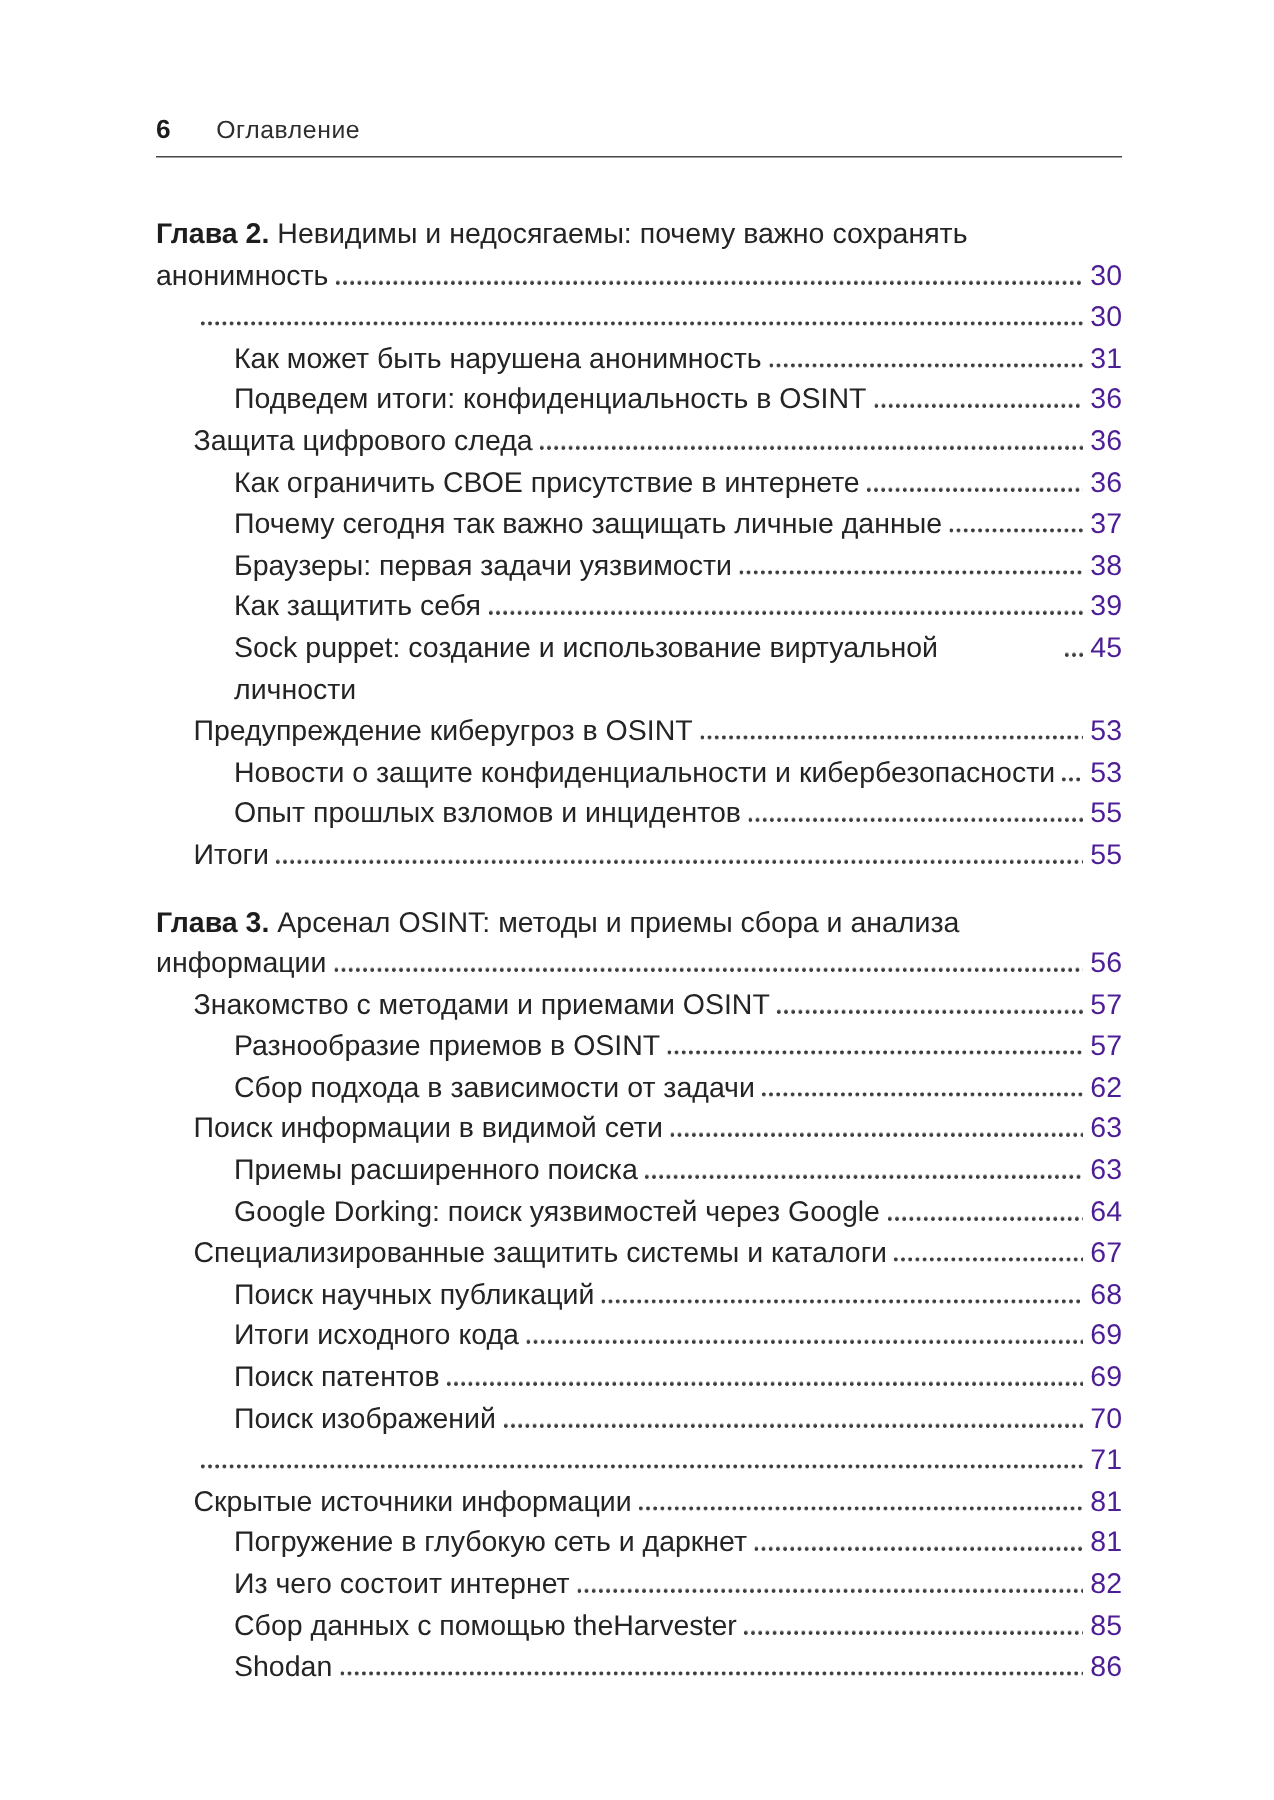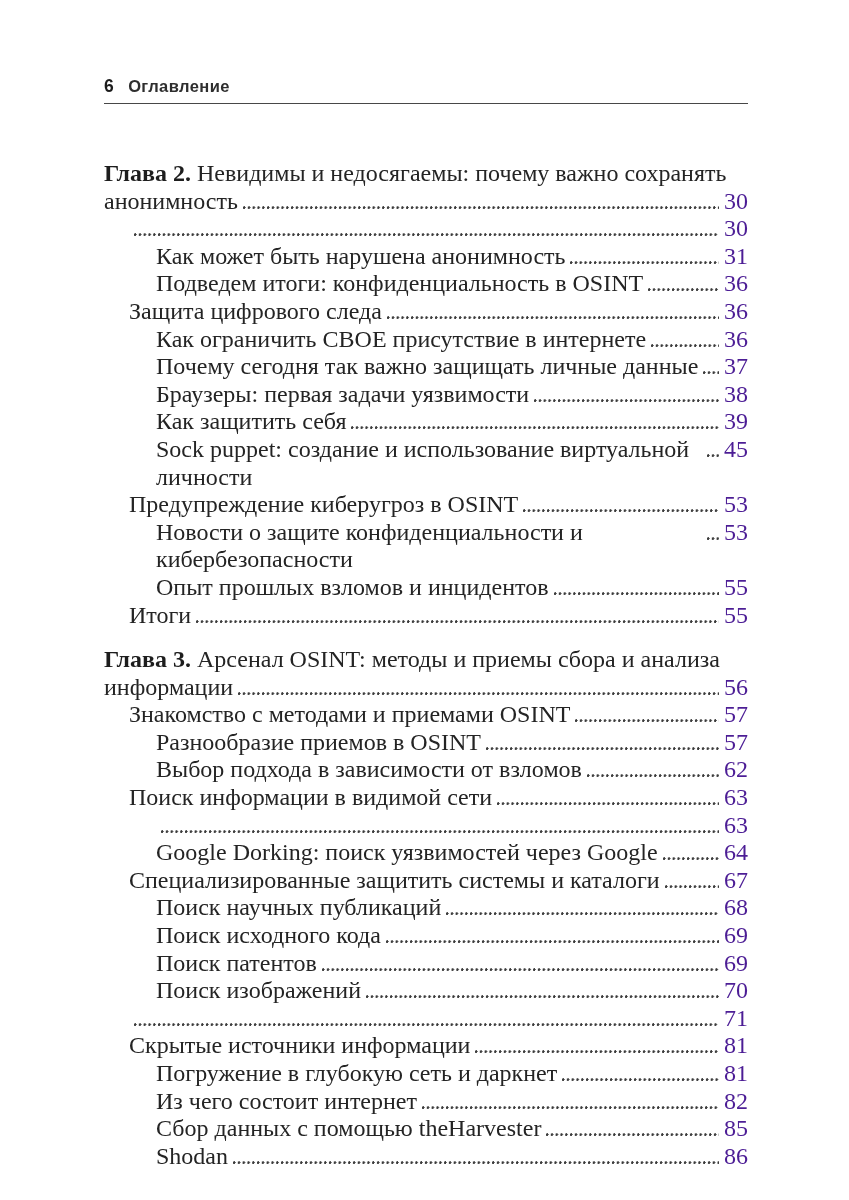--- a/index.html
+++ b/index.html
@@ -25,31 +25,31 @@
     font-size: 16.5px;
     line-height: 20px;
     letter-spacing: 0.4px;
     color: #2e2e2e;
   }
   .hdr-num {
     font-weight: 700;
     font-size: 17.5px;
     color: #1c1c1c;
   }
-  .hdr-title { margin-left: 14px; font-weight: bold; }
+  .hdr-title { margin-left: 30px; }
   .hdr-rule {
     border: none;
     border-top: 1.7px solid #474747;
     margin: 7px 0 0 0;
   }
   
   .toc {
-    margin-top: 56px;
-    font-family: Liberation Serif, serif;
-    font-size: 24px;
+    margin-top: 38px;
+    font-family: Liberation Sans, sans-serif;
+    font-size: 19px;
     color: #242424;
   }
   .row {
     display: flex;
     align-items: baseline;
     line-height: 27.6px;
   }
   .chapter + .chapter { margin-top: 17px; text-align: right; }
   .chapter-label { font-weight: 700; color: #1d1d1d; }
   .entry.lvl1 { padding-left: 25px; }
@@ -196,32 +196,33 @@
     <span class="pg">57</span>
   </div>
 
   <div class="row entry lvl2">
     <span class="text">Разнообразие приемов в OSINT</span>
     <span class="leader"></span>
     <span class="pg">57</span>
   </div>
 
   <div class="row entry lvl2">
-    <span class="text">Выбор подхода в зависимости от взломов</span>
+    <span class="text">Сбор подхода в зависимости от задачи</span>
     <span class="leader"></span>
     <span class="pg">62</span>
   </div>
 
   <div class="row entry lvl1">
     <span class="text">Поиск информации в видимой сети</span>
     <span class="leader"></span>
     <span class="pg">63</span>
   </div>
 
   <div class="row entry lvl2">
+    <span class="text">Приемы расширенного поиска</span>
     <span class="leader"></span>
     <span class="pg">63</span>
   </div>
 
   <div class="row entry lvl2">
     <span class="text">Google Dorking: поиск уязвимостей через Google</span>
     <span class="leader"></span>
     <span class="pg">64</span>
   </div>
 
@@ -231,21 +232,21 @@
     <span class="pg">67</span>
   </div>
 
   <div class="row entry lvl2">
     <span class="text">Поиск научных публикаций</span>
     <span class="leader"></span>
     <span class="pg">68</span>
   </div>
 
   <div class="row entry lvl2">
-    <span class="text">Поиск исходного кода</span>
+    <span class="text">Итоги исходного кода</span>
     <span class="leader"></span>
     <span class="pg">69</span>
   </div>
 
   <div class="row entry lvl2">
     <span class="text">Поиск патентов</span>
     <span class="leader"></span>
     <span class="pg">69</span>
   </div>
 

